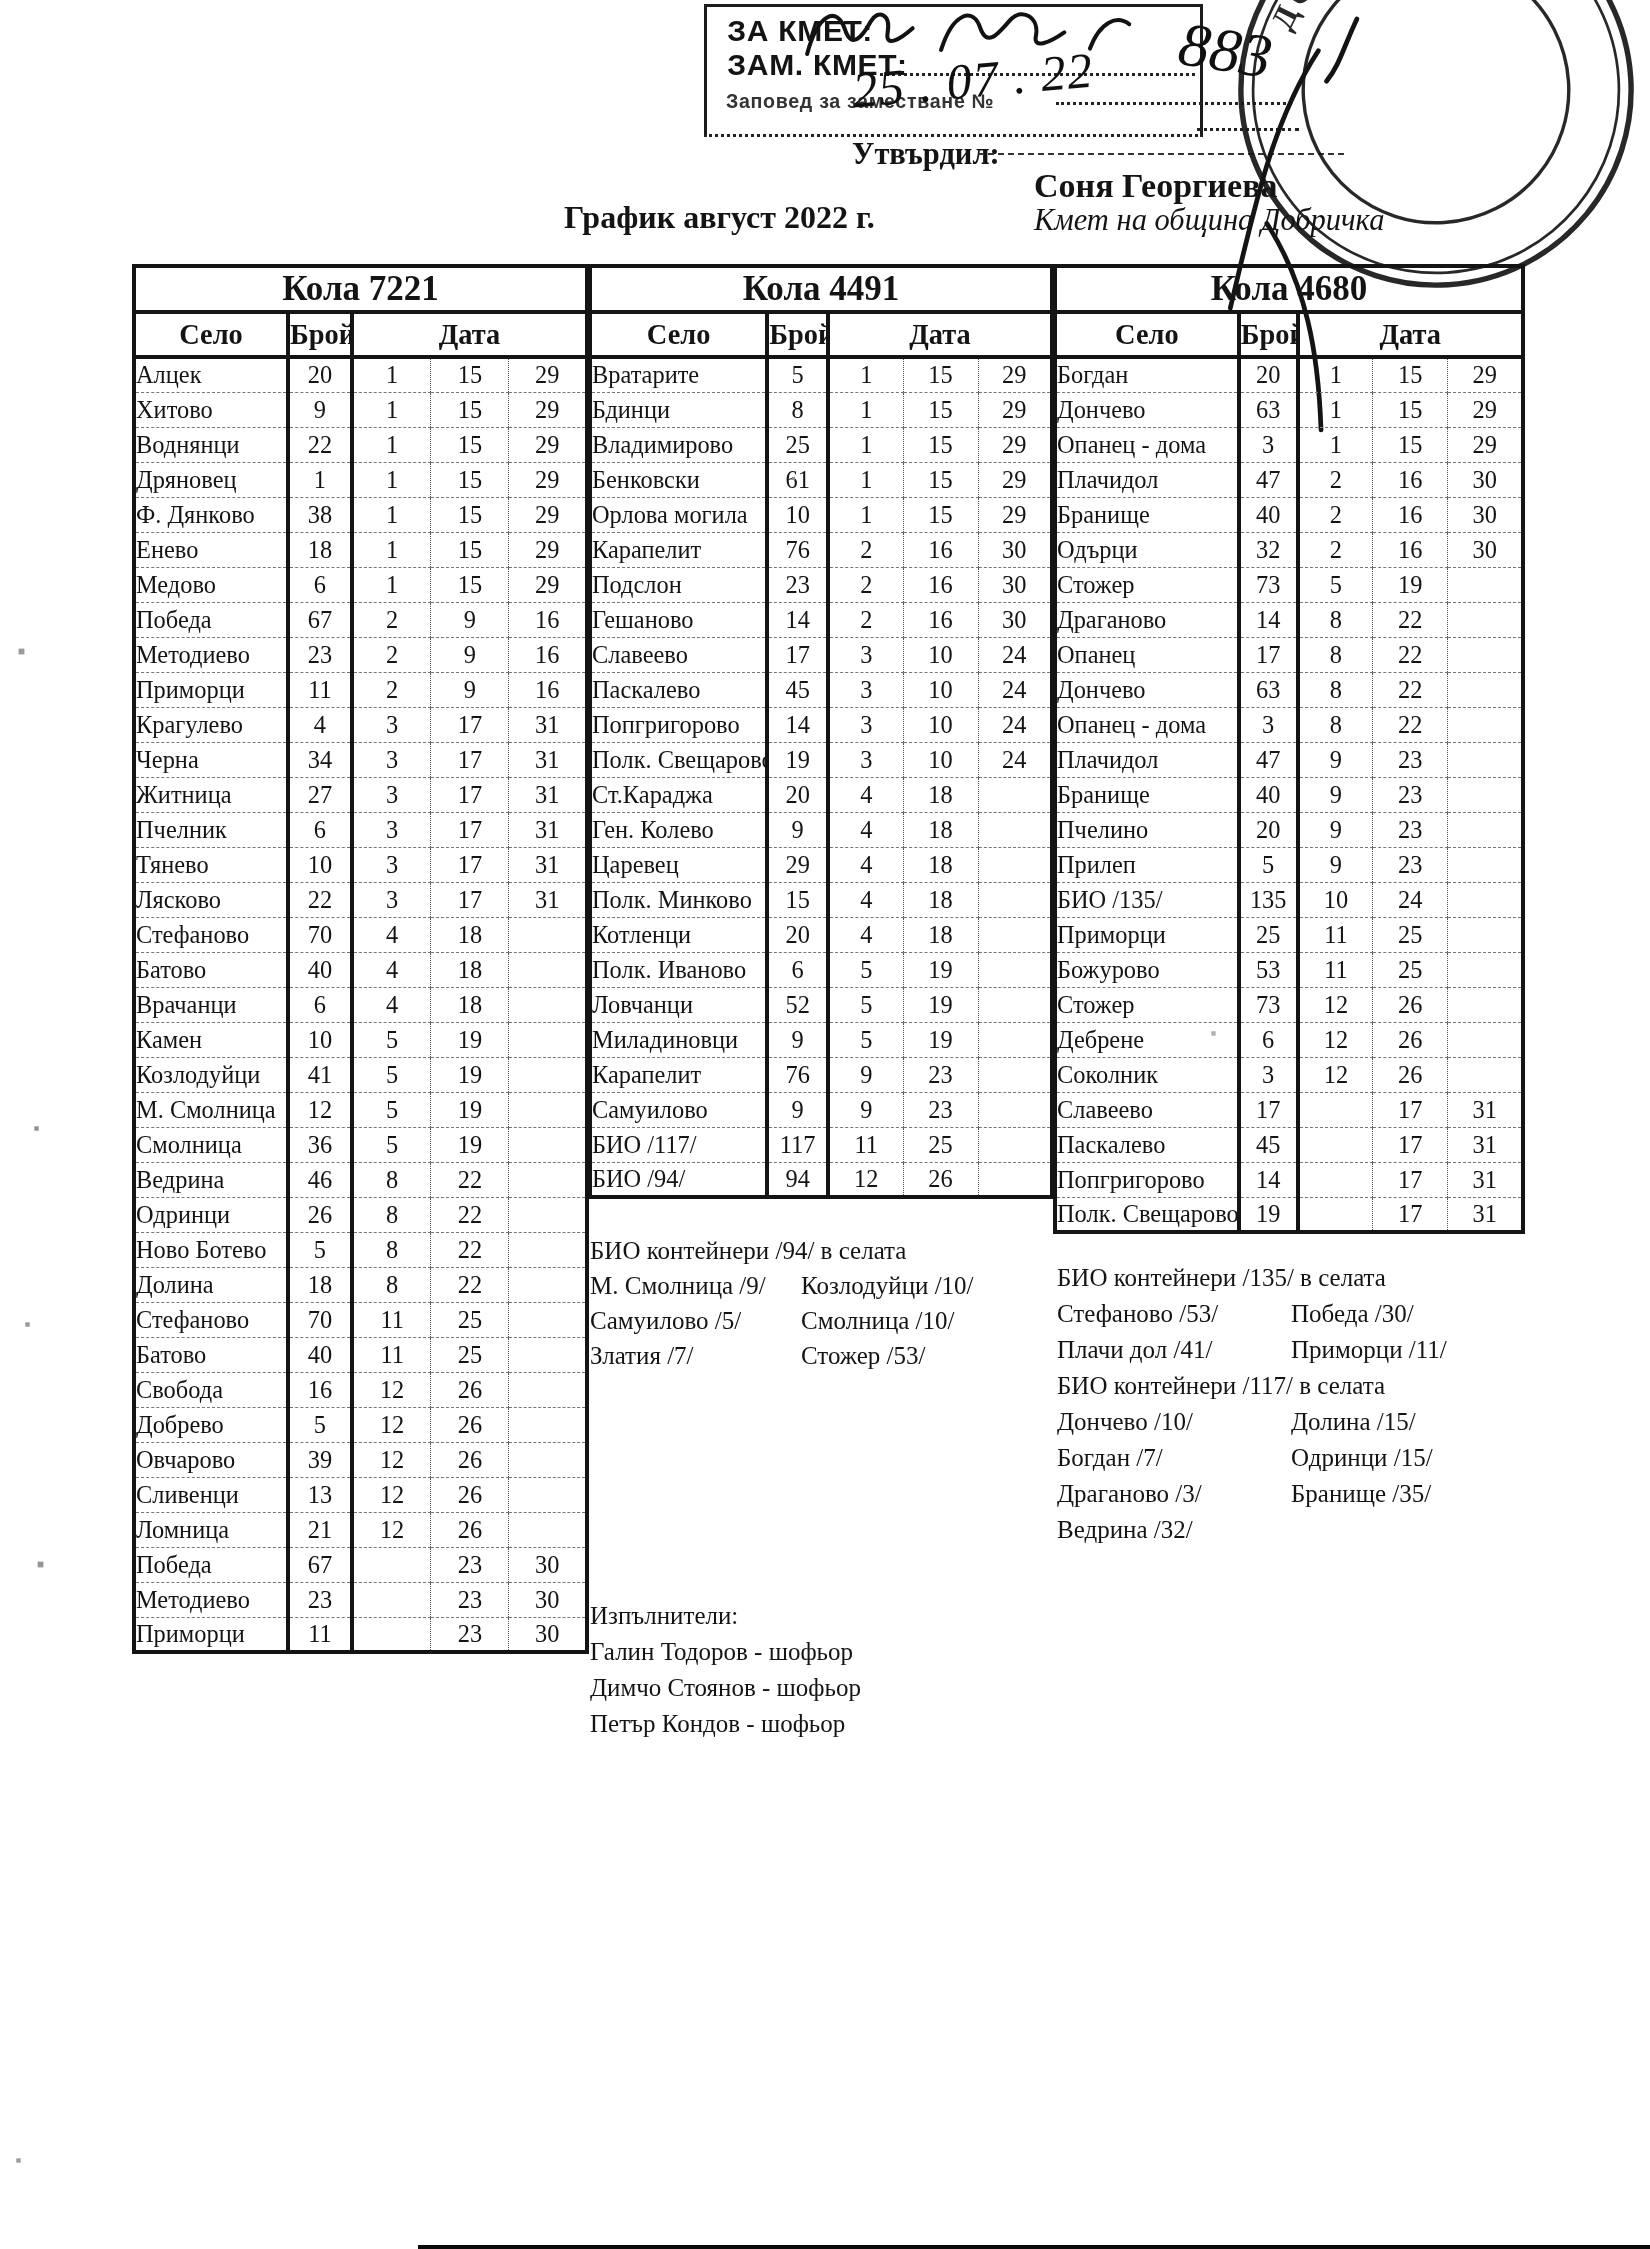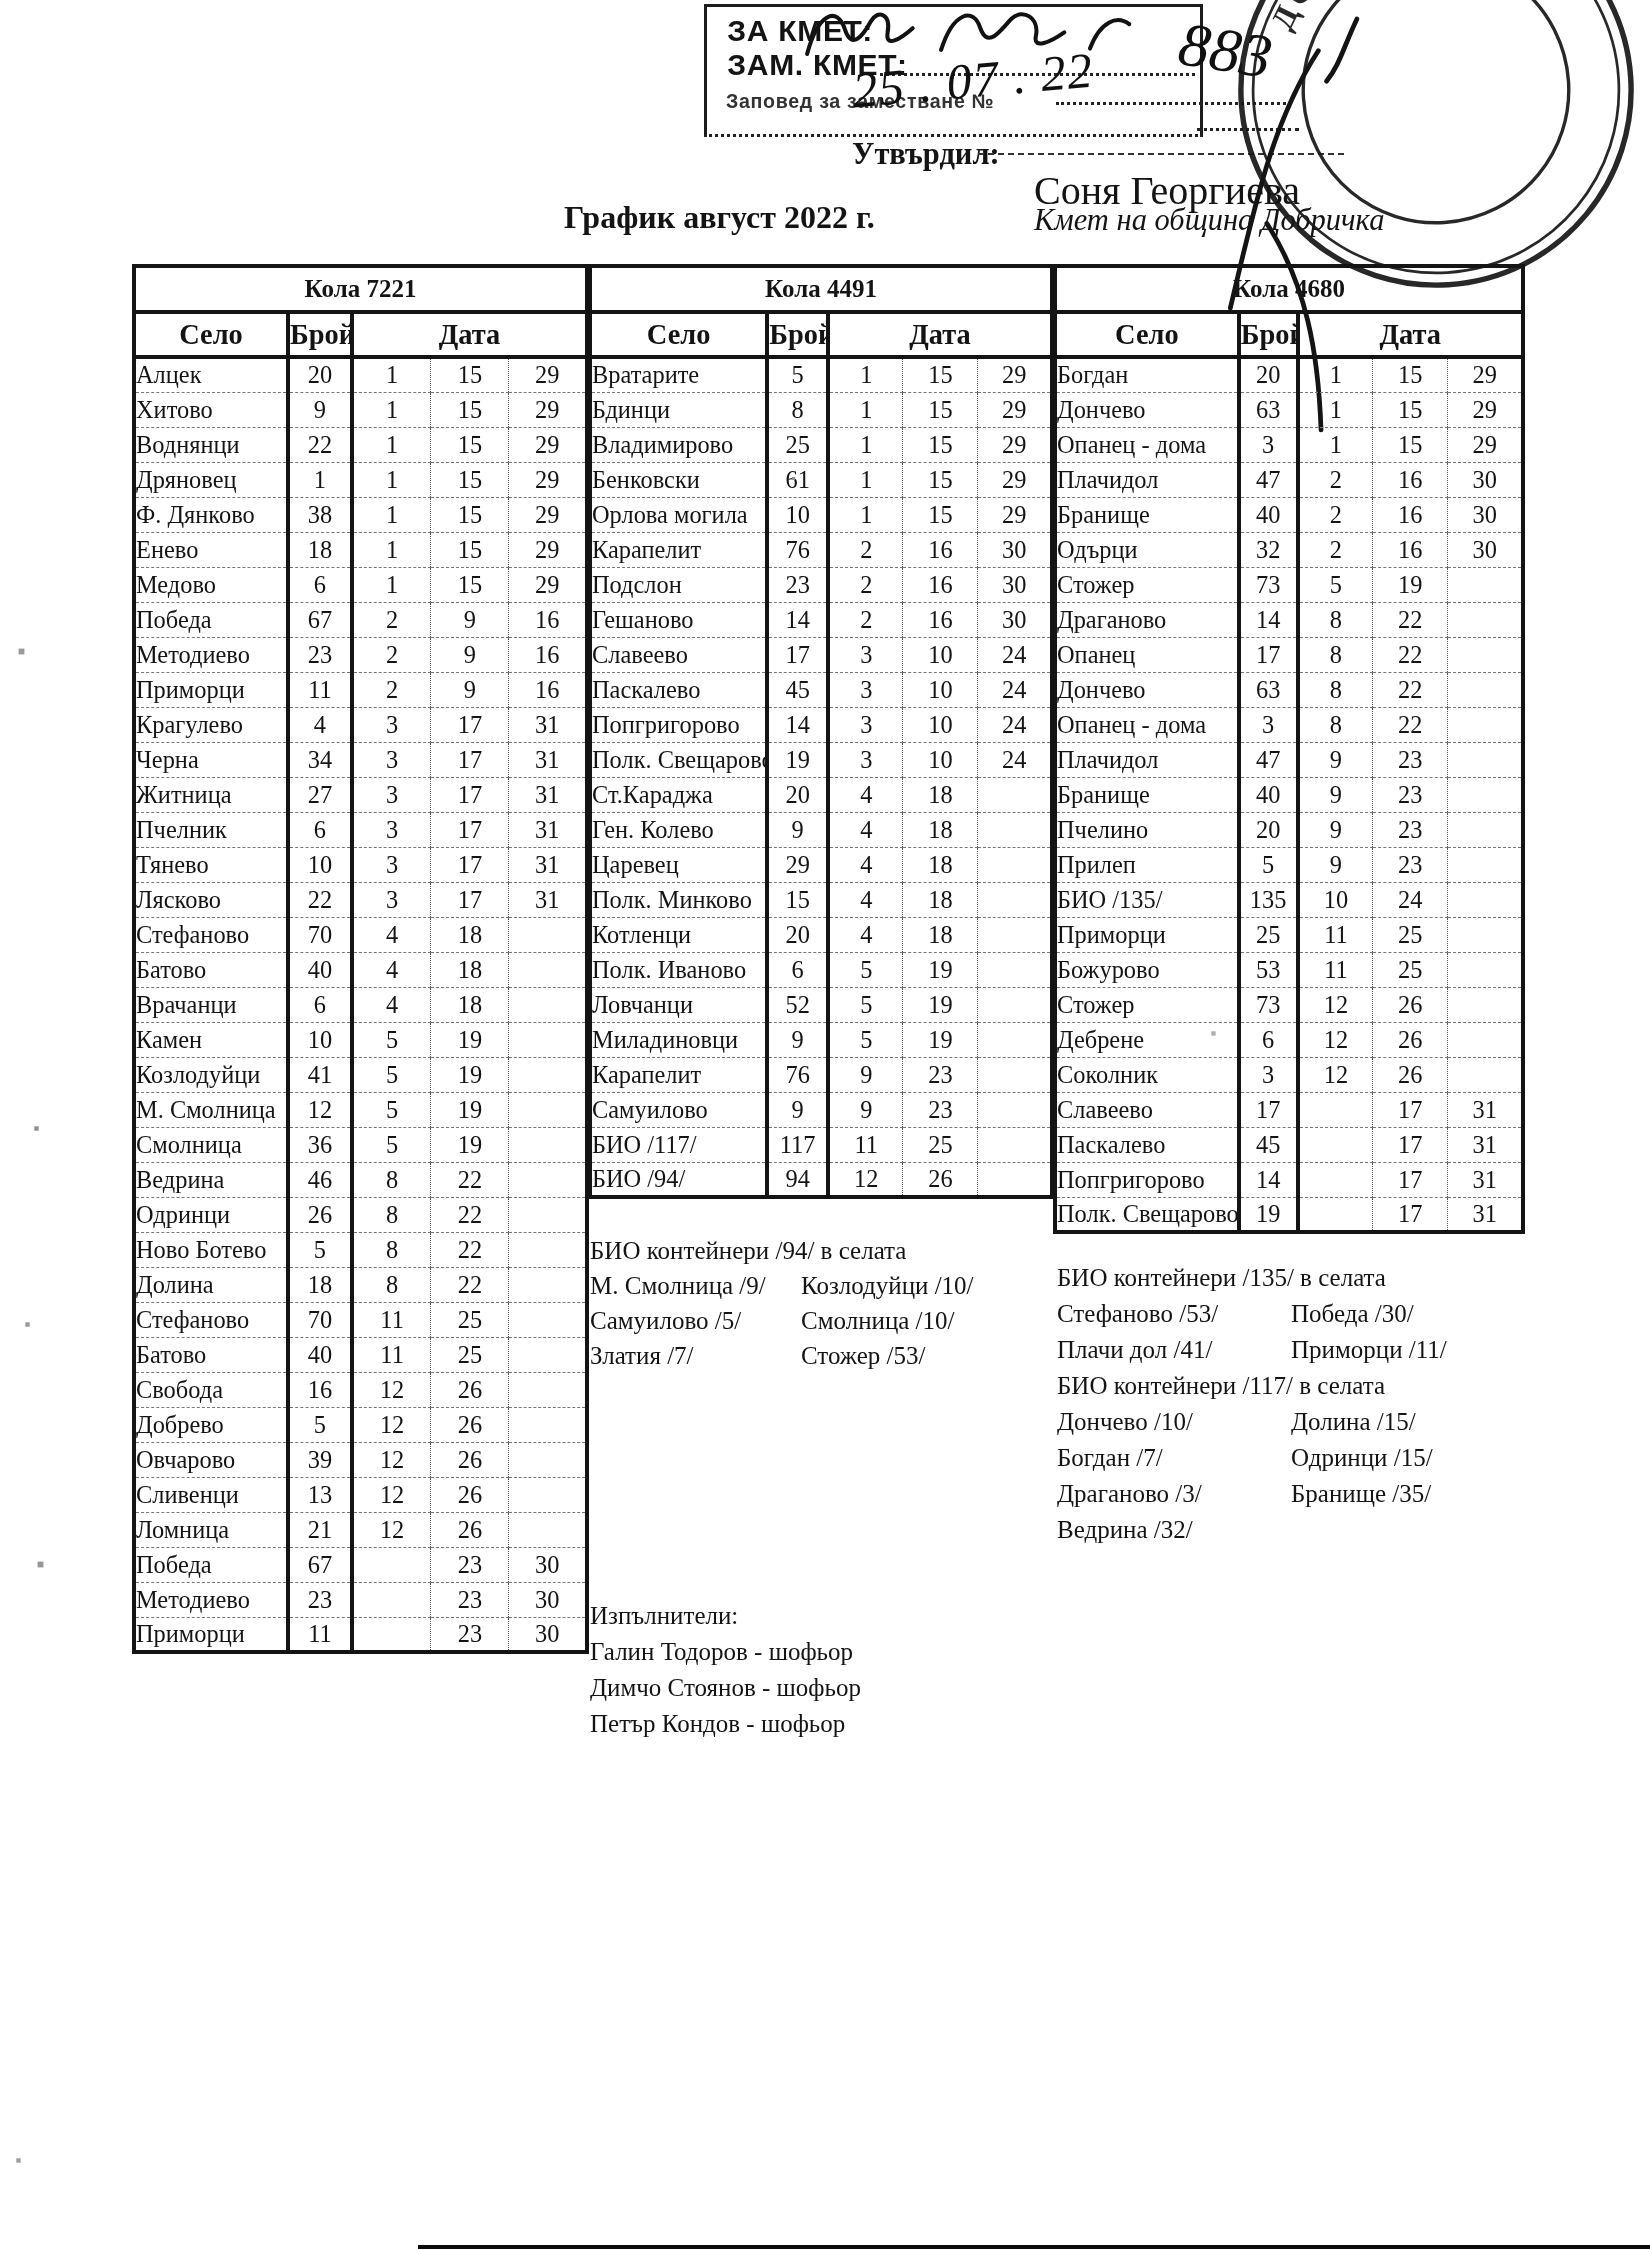--- a/index.html
+++ b/index.html
@@ -16,37 +16,37 @@
   }
   .stamp-line1{left:20.3px;top:6.8px;font-size:30px;font-weight:bold;letter-spacing:0.7px;}
   .stamp-line2{left:20.3px;top:41px;font-size:30px;font-weight:bold;letter-spacing:0.7px;}
   .stamp-line3{left:19px;top:83px;font-size:19.6px;font-weight:bold;color:#333;letter-spacing:0.7px;}
   .dotted{height:0;border-bottom:3.4px dotted #222;}
   .dash{height:0;border-top:2px dashed #333;}
   .hand{font-style:italic;color:#101010;white-space:nowrap;}
   .hand-number{left:1179px;top:15px;font-size:62px;transform:rotate(9deg);}
   .hand-date{left:852px;top:51px;font-size:50px;transform:rotate(-5deg);letter-spacing:1.4px;}
   .utvardil{left:852px;top:137px;font-size:30.5px;font-weight:bold;}
-  .approver-name{left:1034px;top:167px;font-size:40px;font-weight:normal;}
+  .approver-name{left:1034px;top:167px;font-size:34px;font-weight:bold;}
   .approver-pos{left:1034px;top:203px;font-size:30.5px;font-style:italic;}
   .page-title{left:564px;top:199px;font-size:32px;font-weight:bold;}
   .seal{left:1226px;top:-120px;width:420px;height:420px;transform:rotate(18deg);opacity:.92;}
   .pen{left:1103px;top:0;width:474px;height:474px;}
   .sig{left:799px;top:1.4px;width:406px;height:68px;}
   
   .tbl-wrap{top:264px;}
   #table1{left:132px;width:457px;}
   #table2{left:588px;width:466px;}
   #table3{left:1053px;width:472px;}
   table.sched{width:100%;border-collapse:collapse;table-layout:fixed;border:4.7px solid #141414;}
   table.sched th,table.sched td{
     padding:0;margin:0;font-weight:normal;overflow:hidden;white-space:nowrap;
     vertical-align:middle;font-size:24.4px;
   }
-  tr.title-row th{height:42px;font-size:25px;font-weight:bold;border-bottom:4.7px solid #141414;text-align:center;}
+  tr.title-row th{height:42px;font-size:35px;font-weight:bold;border-bottom:4.7px solid #141414;text-align:center;}
   tr.head-row th{height:41px;font-size:28.4px;font-weight:bold;border-bottom:4.7px solid #141414;text-align:center;}
   tr.head-row th.h-selo,tr.head-row th.h-broi{border-right:4.7px solid #141414;}
   tbody tr{height:35px;}
   tbody td{border-bottom:1.4px dashed #777;}
   tbody tr:last-child td{border-bottom:none;}
   td.c-selo{text-align:left;padding-left:6.8px;border-right:4.7px solid #141414;}
   td.c-broi{text-align:center;border-right:4.7px solid #141414;}
   td.c-d1,td.c-d2{text-align:center;border-right:1.4px dotted #555;}
   td.c-d3{text-align:center;}
   

